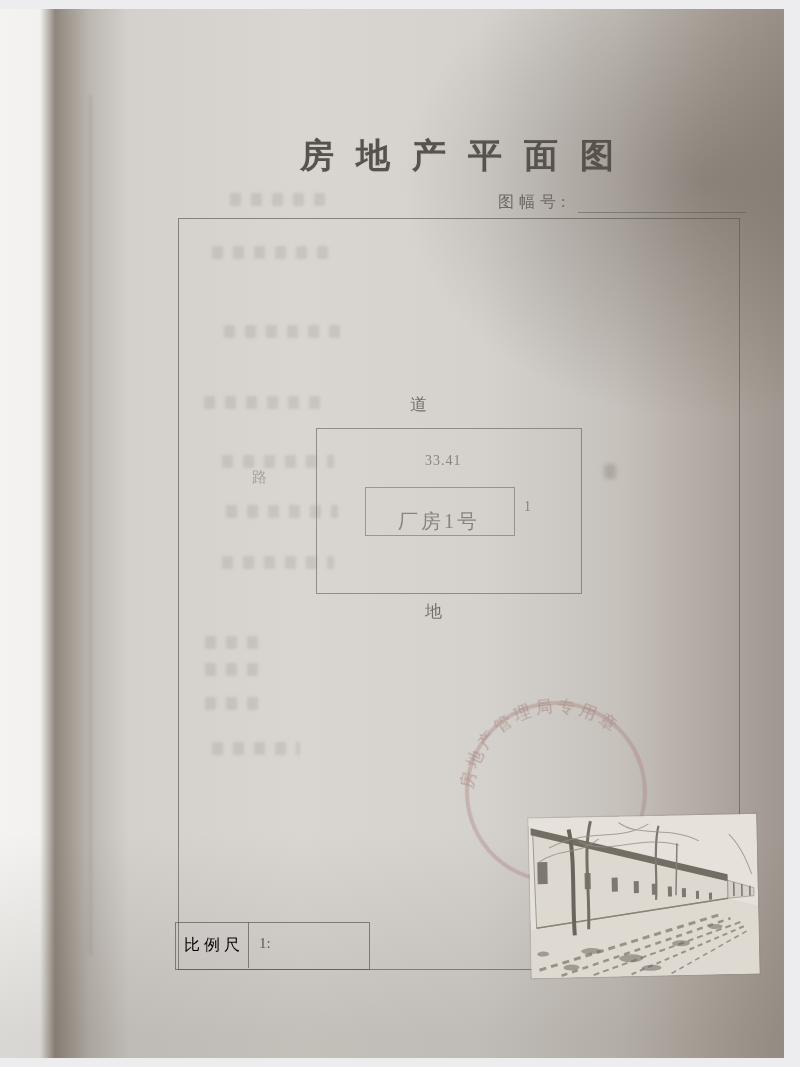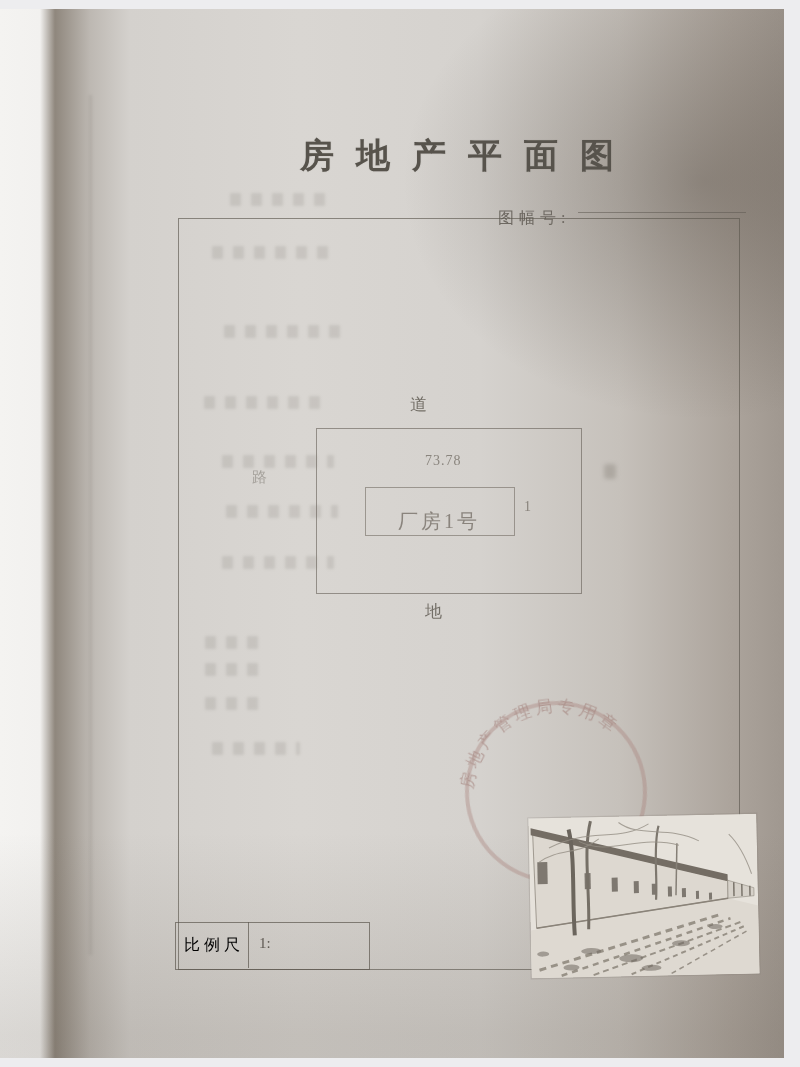--- a/index.html
+++ b/index.html
@@ -16,21 +16,21 @@
   #shadow-bottom{left:0;top:0;width:800px;height:1067px;
     background:linear-gradient(to bottom,transparent 78%,rgba(80,70,58,.16) 97%);}
   .edge-strip{background:#ededef;}
   
   .ghost-row{height:13px;opacity:.26;filter:blur(1.6px);
     background:repeating-linear-gradient(90deg,rgba(108,103,96,.6) 0 11px,transparent 11px 21px);}
   .ghost-vline{width:3px;opacity:.16;filter:blur(1.5px);background:#6f6a63;}
   .txt{color:#6a655d;}
   #doc-title{left:300px;top:133px;width:360px;font-size:34px;font-weight:bold;
     letter-spacing:22px;color:#57534c;text-shadow:0 0 1px rgba(87,83,76,.35);}
-  #sheetno{left:498px;top:208px;font-size:16px;letter-spacing:5px;color:#6e6962;}
+  #sheetno{left:498px;top:192px;font-size:16px;letter-spacing:5px;color:#6e6962;}
   #sheetno-line{left:578px;top:212px;width:168px;height:1px;background:rgba(95,90,82,.55);}
   #outer-box{left:178px;top:218px;width:560px;height:750px;
     border:1px solid rgba(92,87,78,.65);}
   #plot-rect{left:316px;top:428px;width:264px;height:164px;
     border:1.5px solid rgba(100,94,85,.6);}
   #bldg-rect{left:365px;top:487px;width:148px;height:47px;
     border:1.5px solid rgba(105,99,90,.55);}
   .plan-label{font-size:17px;color:rgba(98,93,85,.85);}
   .plan-dim{font-size:14px;color:rgba(108,102,94,.72);letter-spacing:1px;}
   #bldg-name{font-size:20px;letter-spacing:3px;color:rgba(112,106,98,.75);}
@@ -74,21 +74,21 @@
   <div class="abs ghost-row" style="left:212px;top:742px;width:88px;"></div>
 
   <div class="abs txt" id="doc-title">房地产平面图</div>
   <div class="abs txt" id="sheetno">图幅号:</div>
   <div class="abs" id="sheetno-line"></div>
 
   <div class="abs" id="outer-box"></div>
 
   <div class="abs plan-label" style="left:410px;top:393px;">道</div>
   <div class="abs" id="plot-rect"></div>
-  <div class="abs plan-dim" style="left:425px;top:453px;">73.78</div>
+  <div class="abs plan-dim" style="left:425px;top:453px;">33.41</div>
   <div class="abs" id="bldg-rect"></div>
   <div class="abs" id="bldg-name" style="left:383px;top:508px;width:112px;text-align:center;">厂房1号</div>
   <div class="abs plan-dim" style="left:524px;top:499px;">1</div>
   <div class="abs plan-label" style="left:425px;top:600px;">地</div>
   <div class="abs plan-label" id="label-west" style="left:252px;top:468px;font-size:15px;">路</div>
   <div class="abs" id="east-smudge"></div>
 
   <div class="abs" id="scale-box"></div>
   <div class="abs" id="scale-divider"></div>
   <div class="abs txt" id="scale-label">比例尺</div>

